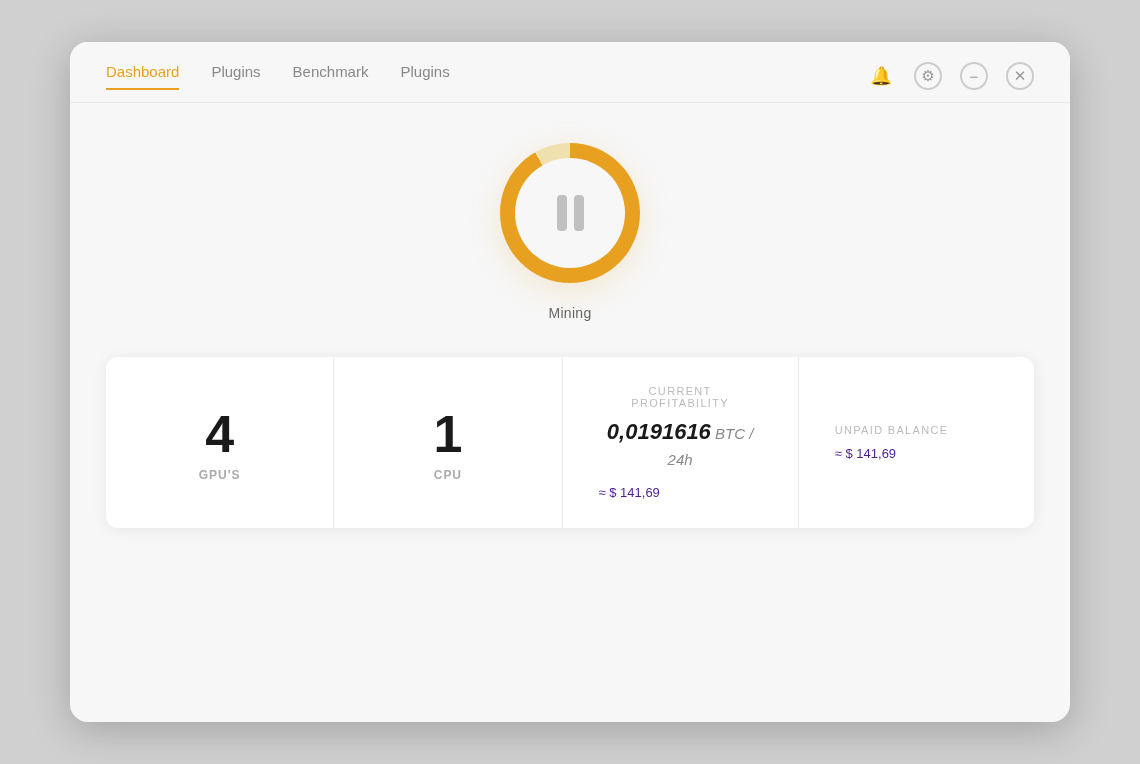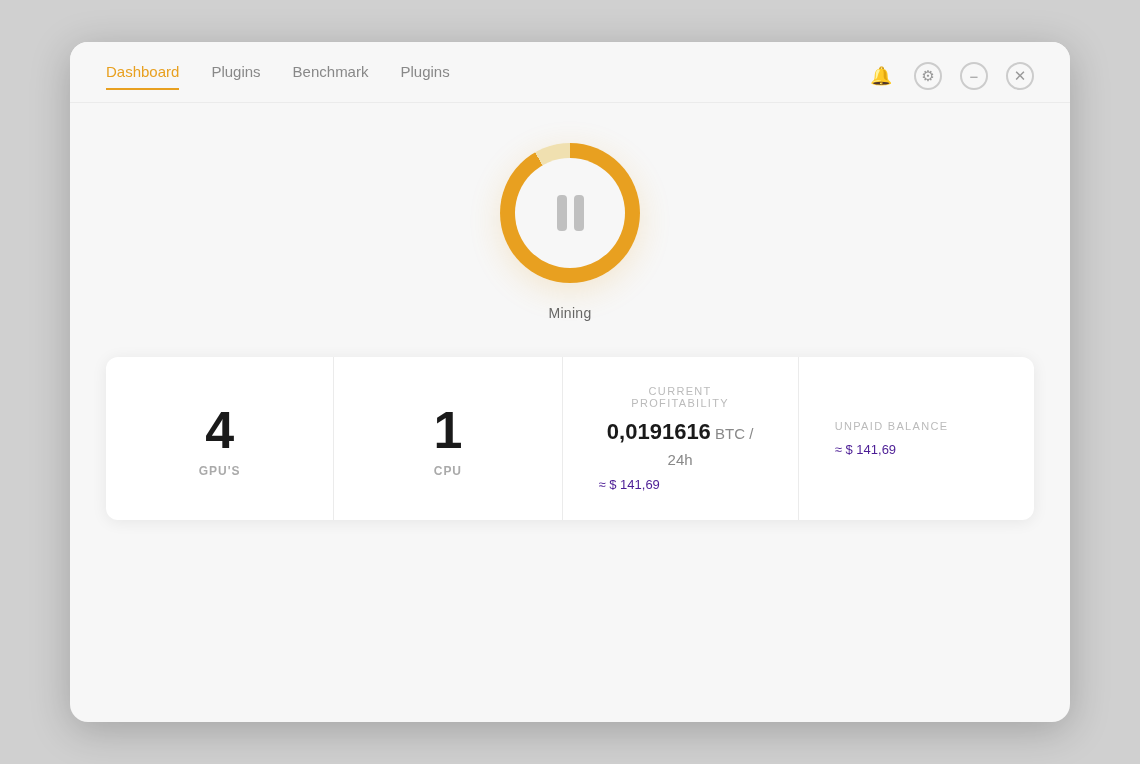--- a/index.html
+++ b/index.html
@@ -205,21 +205,22 @@
       letter-spacing: 0.12em;
       text-transform: uppercase;
       margin-bottom: 10px;
       font-weight: 500;
     }
 
     .stat-main-value {
       font-size: 22px;
       font-weight: 700;
       color: #1a1a1a;
-      margin-bottom: 6px;
+      margin-bottom: 14px;
+      font-style: italic;
     }
 
     .stat-main-value span.unit {
       font-size: 15px;
       font-weight: 400;
       color: #888;
     }
 
     .stat-approx {
       font-size: 13px;

